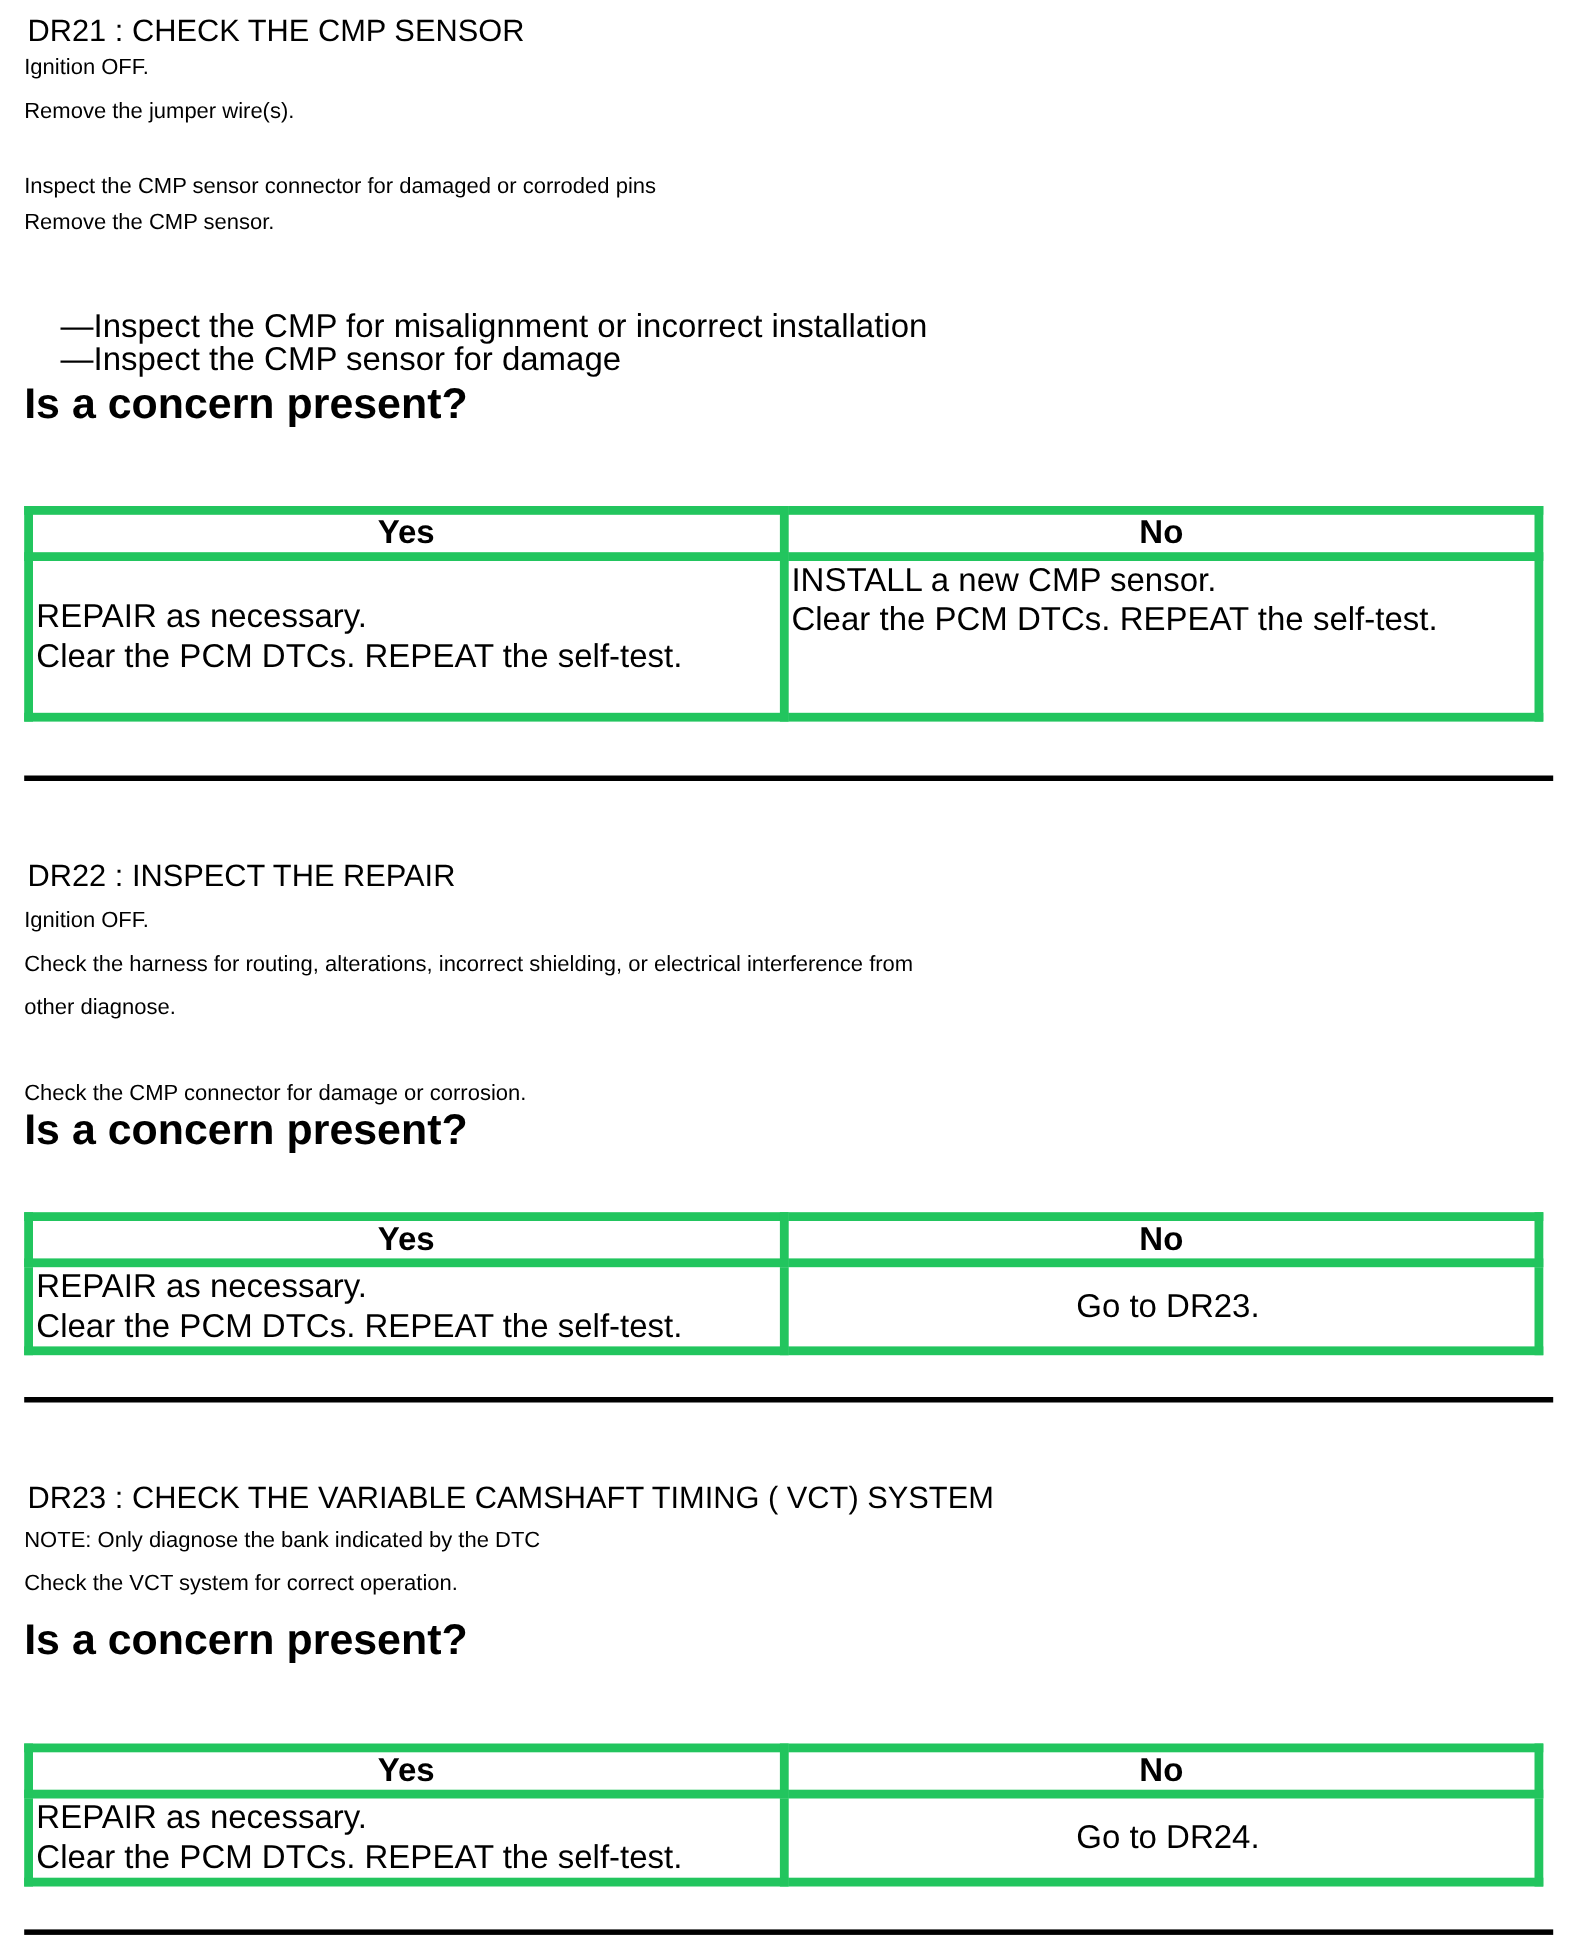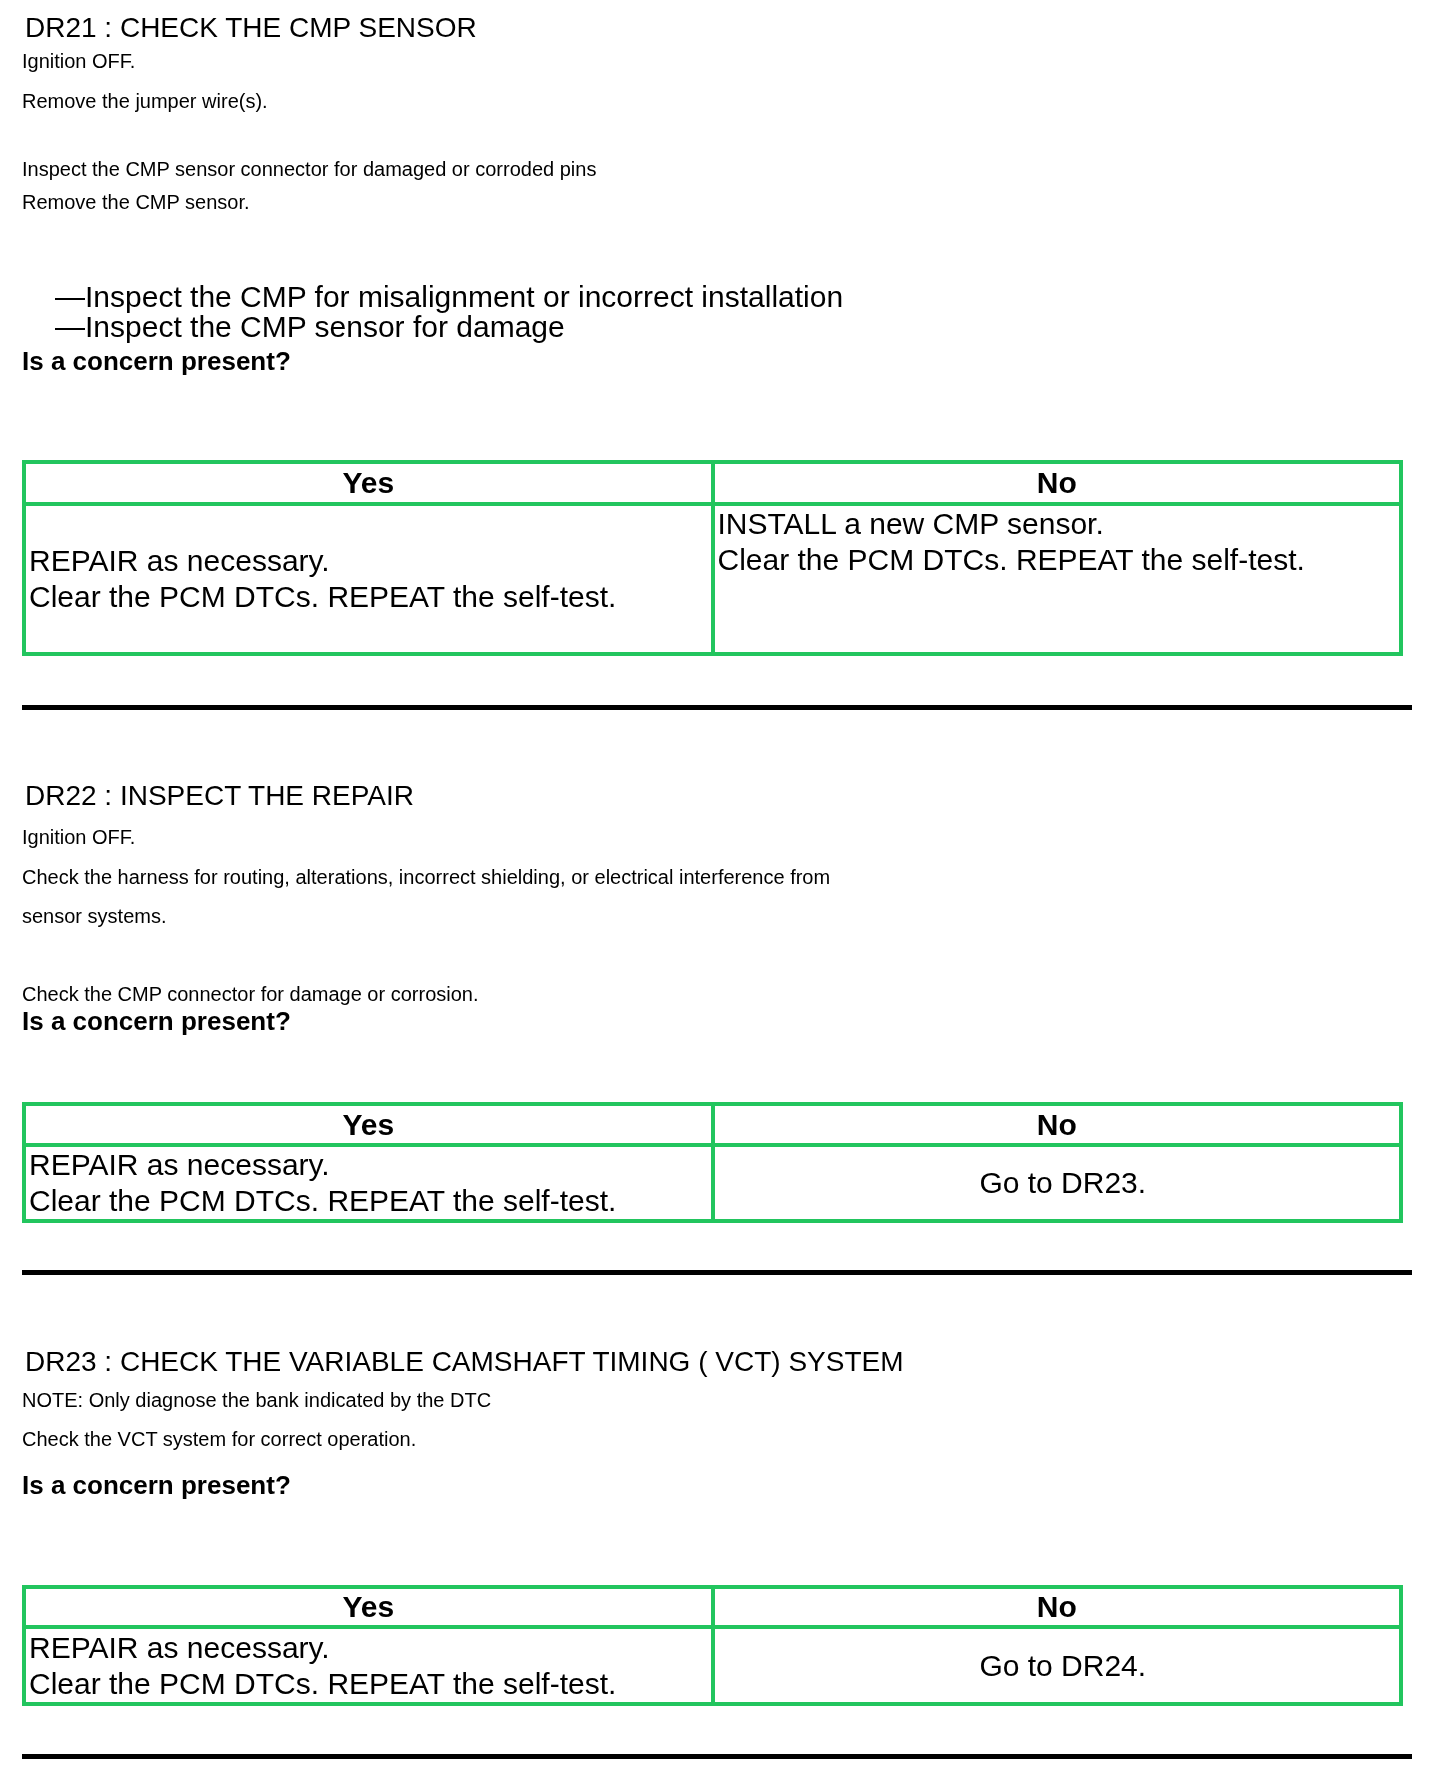--- a/index.html
+++ b/index.html
@@ -2,25 +2,25 @@
 <html><head>
 <meta charset="utf-8">
 <style>
   html, body { margin: 0; padding: 0; background: #ffffff; }
   body { width: 1440px; height: 1774px; position: relative; overflow: hidden;
          font-family: "Liberation Sans", sans-serif; color: #000; }
   .abs { position: absolute; white-space: nowrap; }
   .heading { font-weight: normal; font-size: 28px; left: 25px; }
   .line { font-size: 20px; left: 22px; }
   .bullet { font-size: 30px; left: 55px; }
-  .question { font-weight: bold; font-size: 26px; left: 22px; }
+  .question { font-weight: bold; font-size: 39px; left: 22px; }
   .hr { position: absolute; left: 22px; width: 1390px; height: 5px; background: #000; }
   table.yn { position: absolute; left: 22px; width: 1381px; border-collapse: collapse;
              table-layout: fixed; border: 4px solid #000; }
-  table.yn th, table.yn td { border: 4px solid #22c55e; padding: 0 3px; font-size: 30px; }
+  table.yn th, table.yn td { border: 8px solid #22c55e; padding: 0 3px; font-size: 30px; }
   table.yn th { font-weight: bold; text-align: center; line-height: 34px; }
   table.yn td { line-height: 36px; vertical-align: middle; margin-left: 32px; }
   table.yn td.center { text-align: center; padding-left: 15px; }
   table.yn td.top { vertical-align: top; }
   .cell-line { display: block; }
 </style>
 </head>
 <body>
 
 <div>
@@ -51,21 +51,21 @@
     </tr>
   </tbody>
     </table>
   <div class="hr" style="top:705px;"></div>
 </div>
 
 <div>
   <div class="abs heading" style="top:780px;">DR22 : INSPECT THE REPAIR</div>
   <div class="abs line" style="top:826px;">Ignition OFF.</div>
   <div class="abs line" style="top:866px;">Check the harness for routing, alterations, incorrect shielding, or electrical interference from</div>
-  <div class="abs line" style="top:905px;">sensor systems.</div>
+  <div class="abs line" style="top:905px;">other diagnose.</div>
   <div class="abs line" style="top:956px;margin-top:27px;">Check the CMP connector for damage or corrosion.</div>
   <div class="abs question" style="top:1006px;">Is a concern present?</div>
 
   <table class="yn" style="top:1102px; height:121px;">
     <tbody>
         <tr style="height:41px;">
       <th>Yes</th>
       <th>No</th>
     </tr>
     <tr>

